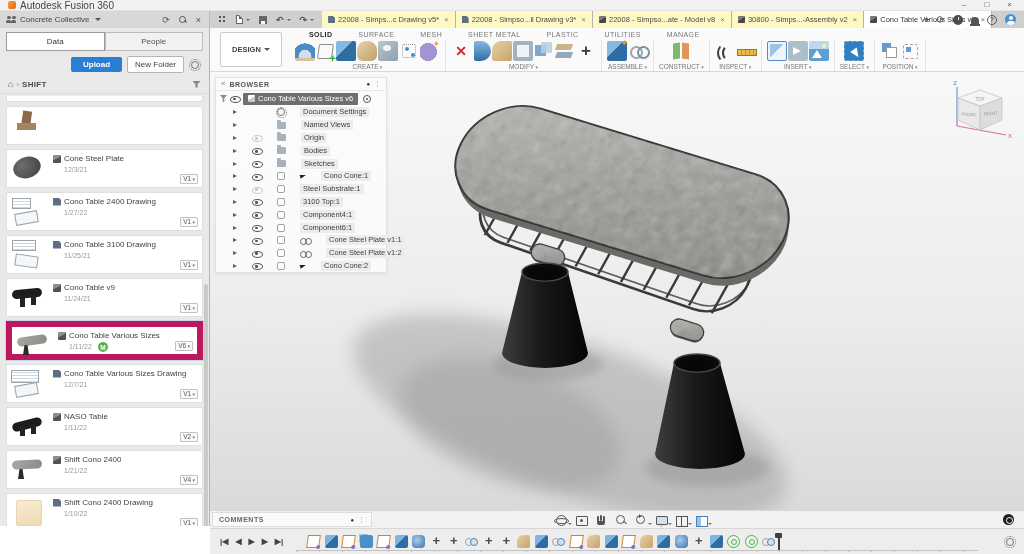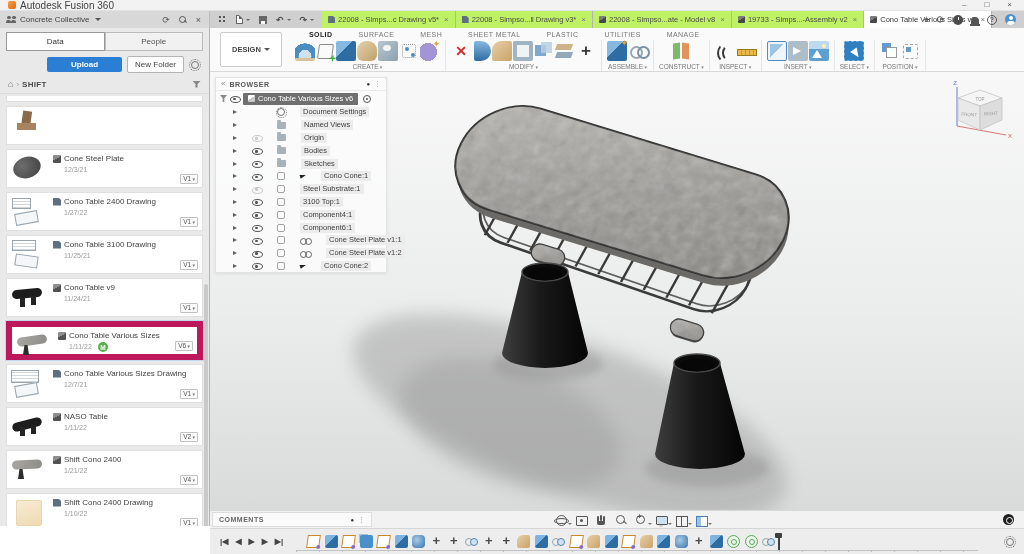--- a/index.html
+++ b/index.html
@@ -28,21 +28,21 @@
 .t-search::after{content:"";position:absolute;left:5px;top:5px;width:3px;height:1.2px;background:#555;transform:rotate(45deg)}
 .qat{display:flex;align-items:center;gap:9px;padding:0 8px;background:#cfcfcf;flex:none}
 .q-grid{width:9px;height:9px;background-image:radial-gradient(#555 1px,transparent 1.1px);background-size:4px 4px;background-position:0 0}
 .q-file{width:7px;height:9px;border:1px solid #666;background:#fafafa;position:relative}
 .q-file::after{content:"";position:absolute;right:-1px;top:-1px;border:2px solid #cfcfcf;border-left-color:#666;border-bottom-color:#666}
 .q-save{width:8px;height:8px;background:#666;position:relative}
 .q-save::after{content:"";position:absolute;left:2px;bottom:0;width:4px;height:3px;background:#fafafa}
 .q-undo,.q-redo{font-size:9px;color:#555;line-height:10px;font-weight:bold}
 .qcaret{width:0;height:0;border-top:2.5px solid #666;border-left:2.5px solid transparent;border-right:2.5px solid transparent;margin-left:-6px}
 .dtabs{display:flex;align-items:stretch;min-width:0}
-.dtab{display:flex;align-items:center;gap:3px;padding:0 6px;background:#bef264;border-right:1px solid #b3b3b3;font-size:7.5px;color:#4a4a4a;white-space:nowrap;cursor:default}
+.dtab{display:flex;align-items:center;gap:3px;padding:0 6px;background:#fef9c3;border-right:1px solid #b3b3b3;font-size:7.5px;color:#4a4a4a;white-space:nowrap;cursor:default}
 .dtab.active{background:#fff;color:#333}
 .dtico{width:7px;height:7px;flex:none}
 .dtico.model{background:linear-gradient(150deg,#7c7c7c 0 45%,#474747 45%);border-radius:1px}
 .dtico.drawing{background:#5d6f80;clip-path:polygon(0 0,70% 0,100% 30%,100% 100%,0 100%)}
 .dtclose{color:#777;font-size:8px;margin-left:2px}
 .newtab{display:flex;align-items:center;padding:0 7px;font-size:10px;color:#555}
 .rticons{margin-left:auto;display:flex;align-items:center;gap:8px;padding-right:8px}
 .r-sync{font-size:10px;color:#555;line-height:12px}
 .r-clock{width:10px;height:10px;border-radius:50%;background:#4c4c4c;position:relative}
 .r-clock::after{content:"";position:absolute;left:4.5px;top:2px;width:1.2px;height:3.5px;background:#fff;box-shadow:1px 3px 0 -1px #fff}
@@ -52,21 +52,21 @@
 .r-avatar{width:11px;height:11px;border-radius:50%;background:#4a90d2;position:relative;overflow:hidden}
 .r-avatar::before{content:"";position:absolute;left:3.5px;top:2px;width:4px;height:4px;border-radius:50%;background:#fff}
 .r-avatar::after{content:"";position:absolute;left:1.5px;top:7px;width:8px;height:5px;border-radius:3px 3px 0 0;background:#fff}
 
 
 .sidebar{position:absolute;left:0;top:28px;width:210px;height:498px;background:#e9e9e9;border-right:1px solid #b5b5b5;overflow:hidden}
 .stabs{display:flex;gap:0;padding:4px 6px 0 6px}
 .stab{flex:1;text-align:center;font-size:8px;padding:4px 0;border:1px solid #bbb;background:#f1f1f1;color:#555}
 .stab.active{background:#fff;color:#333;border-color:#9a9a9a}
 .sactions{display:flex;align-items:center;justify-content:flex-end;gap:5px;padding:5px 8px 4px}
-.btn-upload{background:#2a7fd4;color:#fff;font-size:8px;font-weight:bold;padding:3px 24px;border-radius:2px}
+.btn-upload{background:#2a7fd4;color:#fff;font-size:8px;font-weight:bold;padding:3px 12px;border-radius:2px}
 .btn-newfolder{background:#fdfdfd;border:1px solid #b5b5b5;color:#444;font-size:8px;padding:3px 7px;border-radius:2px}
 .gear{width:8px;height:8px;border:1.5px solid #777;border-radius:50%;position:relative;margin:0 2px}
 .gear::after{content:"";position:absolute;inset:-3px;border:1.5px dotted #777;border-radius:50%}
 .scrumb{display:flex;align-items:center;gap:3px;padding:3px 8px 4px;border-bottom:1px solid #dcdcdc}
 .crumb-home{font-size:9px;color:#555;line-height:9px}
 .crumb-chev{font-size:8px;color:#999}
 .crumb-name{font-size:8px;font-weight:bold;color:#4a4a4a;letter-spacing:.3px}
 .s-filter{margin-left:auto;width:9px;height:8px;position:relative}
 .s-filter::before{content:"";position:absolute;left:0;top:0;width:9px;height:7px;background:#888;clip-path:polygon(0 0,100% 0,62% 50%,62% 100%,38% 100%,38% 50%)}
 .slist{position:relative;height:460px;overflow:hidden;padding-top:2px}
@@ -309,21 +309,21 @@
       </div>
 
       <div class="dtab">
         <span class="dtico model"></span>
         <span>22008 - Simpso...ate - Model v8</span>
         <span class="dtclose">×</span>
       </div>
 
       <div class="dtab">
         <span class="dtico model"></span>
-        <span>19733 - Simps...-Assembly v2</span>
+        <span>30800 - Simps...-Assembly v2</span>
         <span class="dtclose">×</span>
       </div>
 
       <div class="dtab active">
         <span class="dtico model"></span>
         <span>Cono Table Various Sizes v6</span>
         <span class="dtclose">×</span>
       </div>
 
   </div>

